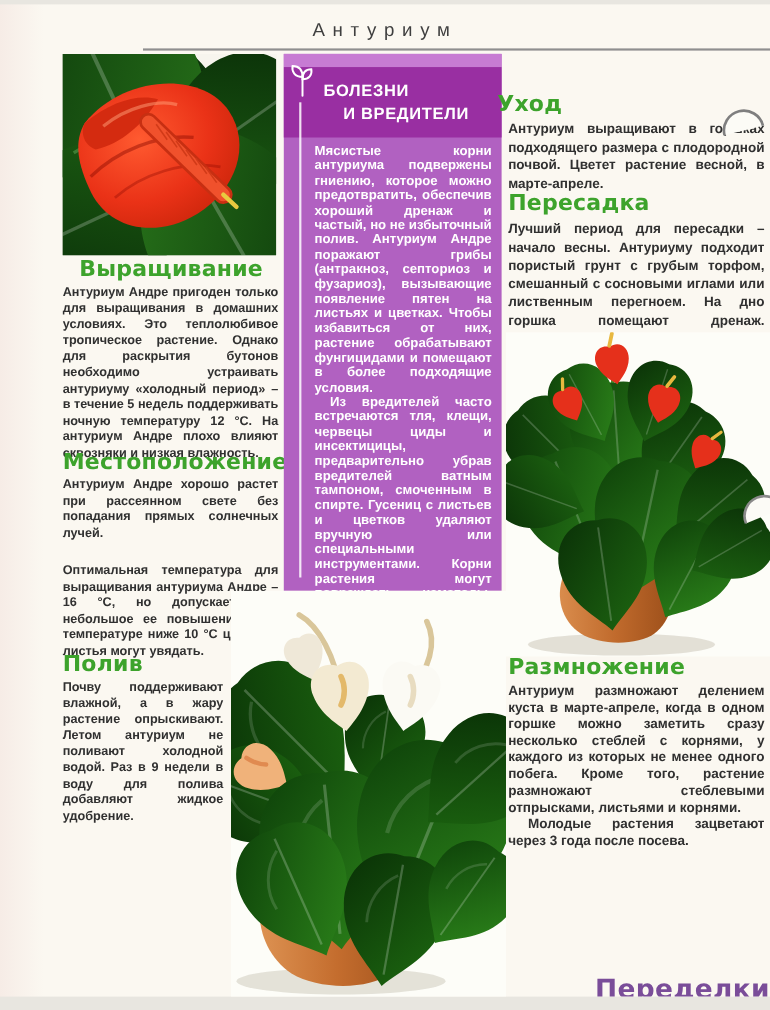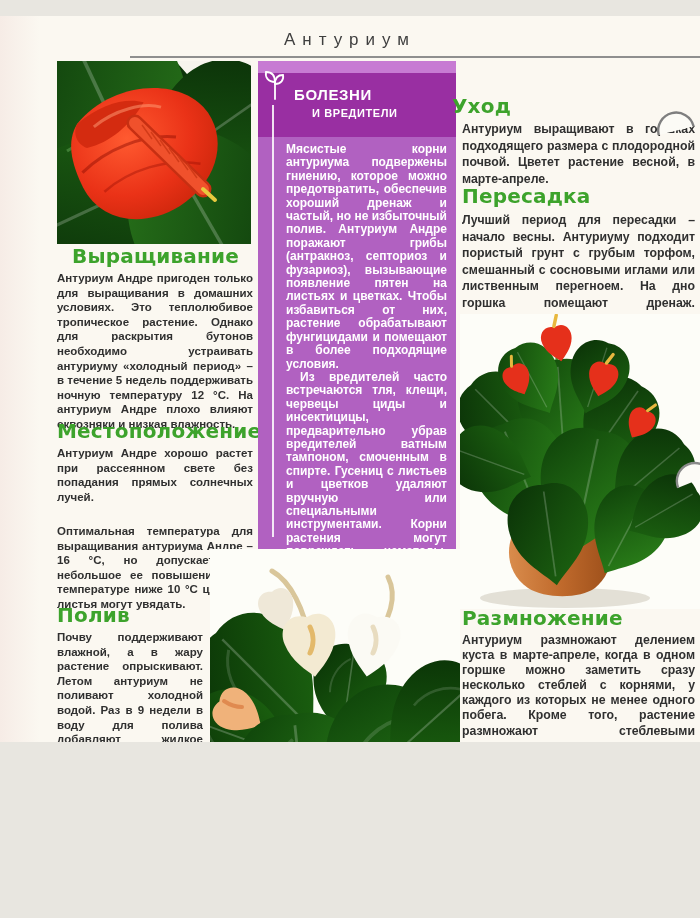--- a/index.html
+++ b/index.html
@@ -1,17 +1,17 @@
 <!DOCTYPE html>
 <html lang="ru"><head>
 <meta charset="utf-8">
 <style>
   html,body{margin:0;padding:0;background:#e8e6e0;}
   .page{
-    position:relative;width:700px;height:726px;margin:16px auto;
+    position:relative;width:700px;height:902px;margin:4px auto;
     background:linear-gradient(90deg,#f6ece6 0,#fbf8f1 40px,#fbf8f1 100%);
     overflow:hidden;
     font-family:"Liberation Sans","DejaVu Sans",sans-serif;
     color:#2e2e2e;
   }
   
   .page-title{
     position:absolute;top:14px;left:0;width:100%;text-align:center;
     font-size:17px;letter-spacing:7px;color:#3f3f3f;font-weight:400;
   }
@@ -30,21 +30,21 @@
   .body-text.rz p{margin:0;}
   .body-text.rz p.ind{text-indent:18px;}
   
   .photo{position:absolute;}
   .photo svg{display:block;}
   
   .dbox{position:absolute;left:258px;top:45px;width:198px;height:488px;background:#b161c1;}
   .dbox .strip{position:absolute;top:0;left:0;right:0;height:12px;background:#c77bd3;}
   .dbox .hdr{position:absolute;top:12px;left:0;right:0;height:64px;background:#992fa2;}
   .dbox .hdr .t1{position:absolute;left:36px;top:13px;color:#fff;font-weight:700;font-size:15px;letter-spacing:.6px;}
-  .dbox .hdr .t2{position:absolute;left:54px;top:34px;color:#fff;font-weight:700;font-size:11px;letter-spacing:.6px;text-align:right;}
+  .dbox .hdr .t2{position:absolute;left:54px;top:34px;color:#fff;font-weight:700;font-size:15px;letter-spacing:.6px;text-align:right;}
   .dbox .vline{position:absolute;left:14px;top:44px;bottom:12px;width:2px;background:rgba(255,255,255,.85);}
   .dbox .sprout{position:absolute;left:4px;top:8px;}
   .dbox .btxt{
     position:absolute;left:28px;right:9px;top:82px;
     color:#fff;font-weight:700;font-size:12px;line-height:13.4px;text-align:justify;
   }
   .dbox .btxt p{margin:0;}
   .dbox .btxt p.ind{text-indent:14px;}
   
   .caption{

